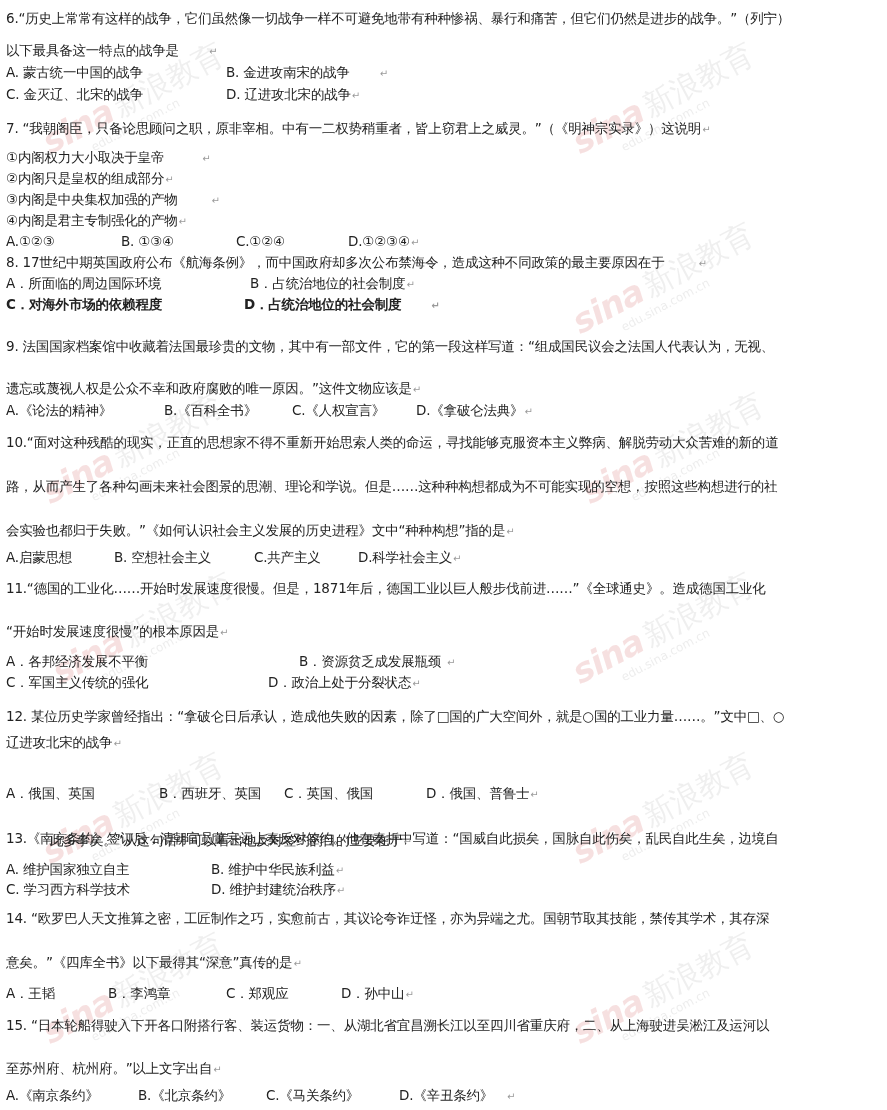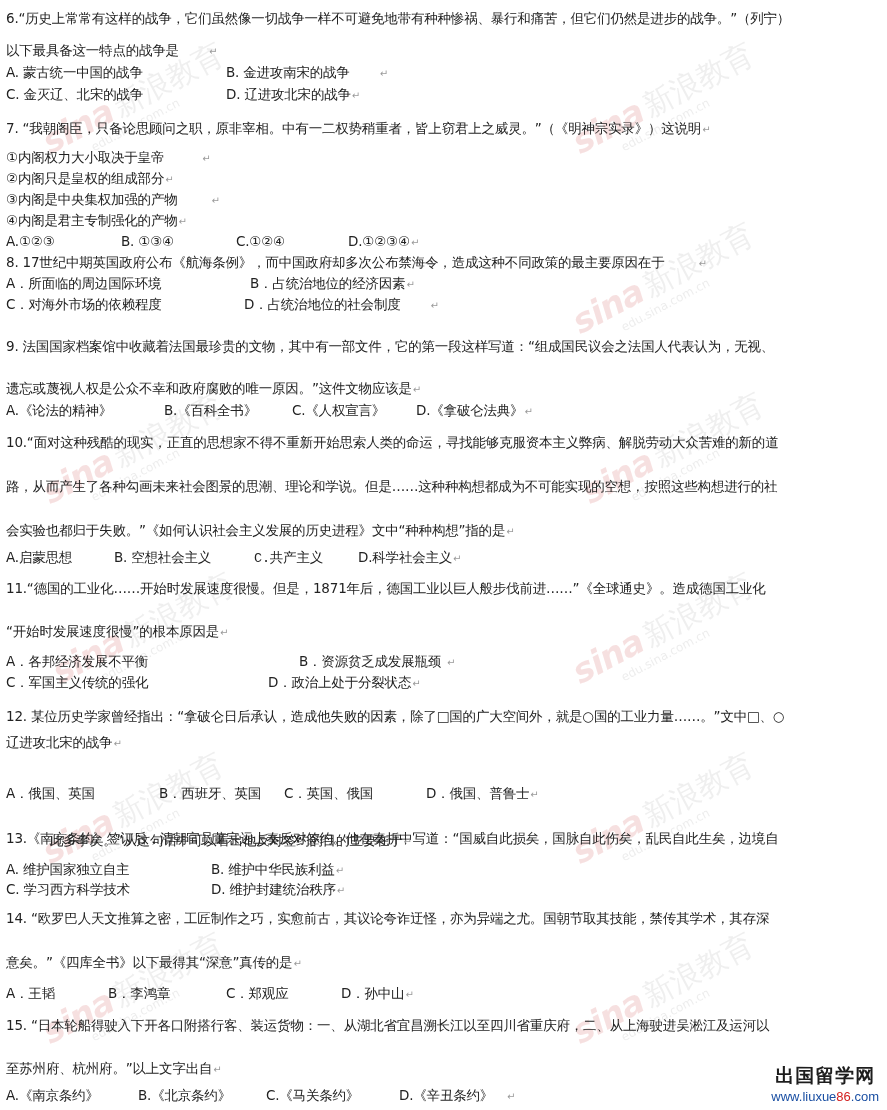--- a/index.html
+++ b/index.html
@@ -65,41 +65,41 @@
     <div class="line" style="top:190px;"><span>③内阁是中央集权加强的产物</span><span class="ret" style="margin-left:34px;">↵</span></div>
     <div class="line" style="top:211px;"><span>④内阁是君主专制强化的产物</span><span class="ret">↵</span></div>
     <div class="line" style="top:232px;">
       <span class="opt" style="width:115px;">A.①②③</span><span class="opt" style="width:115px;">B. ①③④</span><span class="opt" style="width:112px;">C.①②④</span><span class="opt">D.①②③④</span><span class="ret">↵</span>
     </div>
   </div>
 
   <div>
     <div class="line" style="top:253px;"><span>8. 17世纪中期英国政府公布《航海条例》，而中国政府却多次公布禁海令，造成这种不同政策的最主要原因在于</span><span class="ret" style="margin-left:34px;">↵</span></div>
     <div class="line" style="top:274px;">
-      <span class="opt" style="width:244px;">A．所面临的周边国际环境</span><span class="opt">B．占统治地位的经济因素</span><span class="ret">↵</span>
+      <span class="opt" style="width:244px;">A．所面临的周边国际环境</span><span class="opt">B．占统治地位的社会制度</span><span class="ret">↵</span>
     </div>
-    <div class="line" style="top:295px;">
+    <div class="line" style="top:295px;font-weight:bold;">
       <span class="opt" style="width:238px;">C．对海外市场的依赖程度</span><span class="opt">D．占统治地位的社会制度</span><span class="ret" style="margin-left:30px;">↵</span>
     </div>
   </div>
 
   <div>
     <div class="line" style="top:337px;">9. 法国国家档案馆中收藏着法国最珍贵的文物，其中有一部文件，它的第一段这样写道：“组成国民议会之法国人代表认为，无视、</div>
     <div class="line" style="top:379px;"><span>遗忘或蔑视人权是公众不幸和政府腐败的唯一原因。”这件文物应该是</span><span class="ret">↵</span></div>
     <div class="line" style="top:401px;">
       <span class="opt" style="width:158px;">A.《论法的精神》</span><span class="opt" style="width:128px;">B.《百科全书》</span><span class="opt" style="width:124px;">C.《人权宣言》</span><span class="opt">D.《拿破仑法典》</span><span class="ret">↵</span>
     </div>
   </div>
 
   <div>
     <div class="line" style="top:433px;">10.“面对这种残酷的现实，正直的思想家不得不重新开始思索人类的命运，寻找能够克服资本主义弊病、解脱劳动大众苦难的新的道</div>
     <div class="line" style="top:477px;">路，从而产生了各种勾画未来社会图景的思潮、理论和学说。但是……这种种构想都成为不可能实现的空想，按照这些构想进行的社</div>
     <div class="line" style="top:521px;"><span>会实验也都归于失败。”《如何认识社会主义发展的历史进程》文中“种种构想”指的是</span><span class="ret">↵</span></div>
     <div class="line" style="top:548px;">
-      <span class="opt" style="width:108px;">A.启蒙思想</span><span class="opt" style="width:140px;">B. 空想社会主义</span><span class="opt" style="width:104px;font-family:Liberation Mono, monospace;">C.共产主义</span><span class="opt">D.科学社会主义</span><span class="ret">↵</span>
+      <span class="opt" style="width:108px;">A.启蒙思想</span><span class="opt" style="width:140px;">B. 空想社会主义</span><span class="opt" style="width:104px;">C.共产主义</span><span class="opt">D.科学社会主义</span><span class="ret">↵</span>
     </div>
   </div>
 
   <div>
     <div class="line" style="top:579px;">11.“德国的工业化……开始时发展速度很慢。但是，1871年后，德国工业以巨人般步伐前进……”《全球通史》。造成德国工业化</div>
     <div class="line" style="top:622px;"><span>“开始时发展速度很慢”的根本原因是</span><span class="ret">↵</span></div>
     <div class="line" style="top:652px;">
       <span class="opt" style="width:293px;">A．各邦经济发展不平衡</span><span class="opt">B．资源贫乏成发展瓶颈</span><span class="ret" style="margin-left:6px;">↵</span>
     </div>
     <div class="line" style="top:673px;">
@@ -135,18 +135,14 @@
   </div>
 
   <div>
     <div class="line" style="top:1016px;">15.  “日本轮船得驶入下开各口附搭行客、装运货物：一、从湖北省宜昌溯长江以至四川省重庆府，二、从上海驶进吴淞江及运河以</div>
     <div class="line" style="top:1059px;"><span>至苏州府、杭州府。”以上文字出自</span><span class="ret">↵</span></div>
     <div class="line" style="top:1086px;">
       <span class="opt" style="width:132px;">A.《南京条约》</span><span class="opt" style="width:128px;">B.《北京条约》</span><span class="opt" style="width:133px;">C.《马关条约》</span><span class="opt">D.《辛丑条约》</span><span class="ret" style="margin-left:14px;">↵</span>
     </div>
   </div>
 
-  <div class="brand">
-    <div class="cn-name">出国留学网</div>
-    <div class="site"><span>www.liuxue</span><span class="hl">86</span><span>.com</span></div>
-  </div>
 
 </div>
 
 </body></html>

